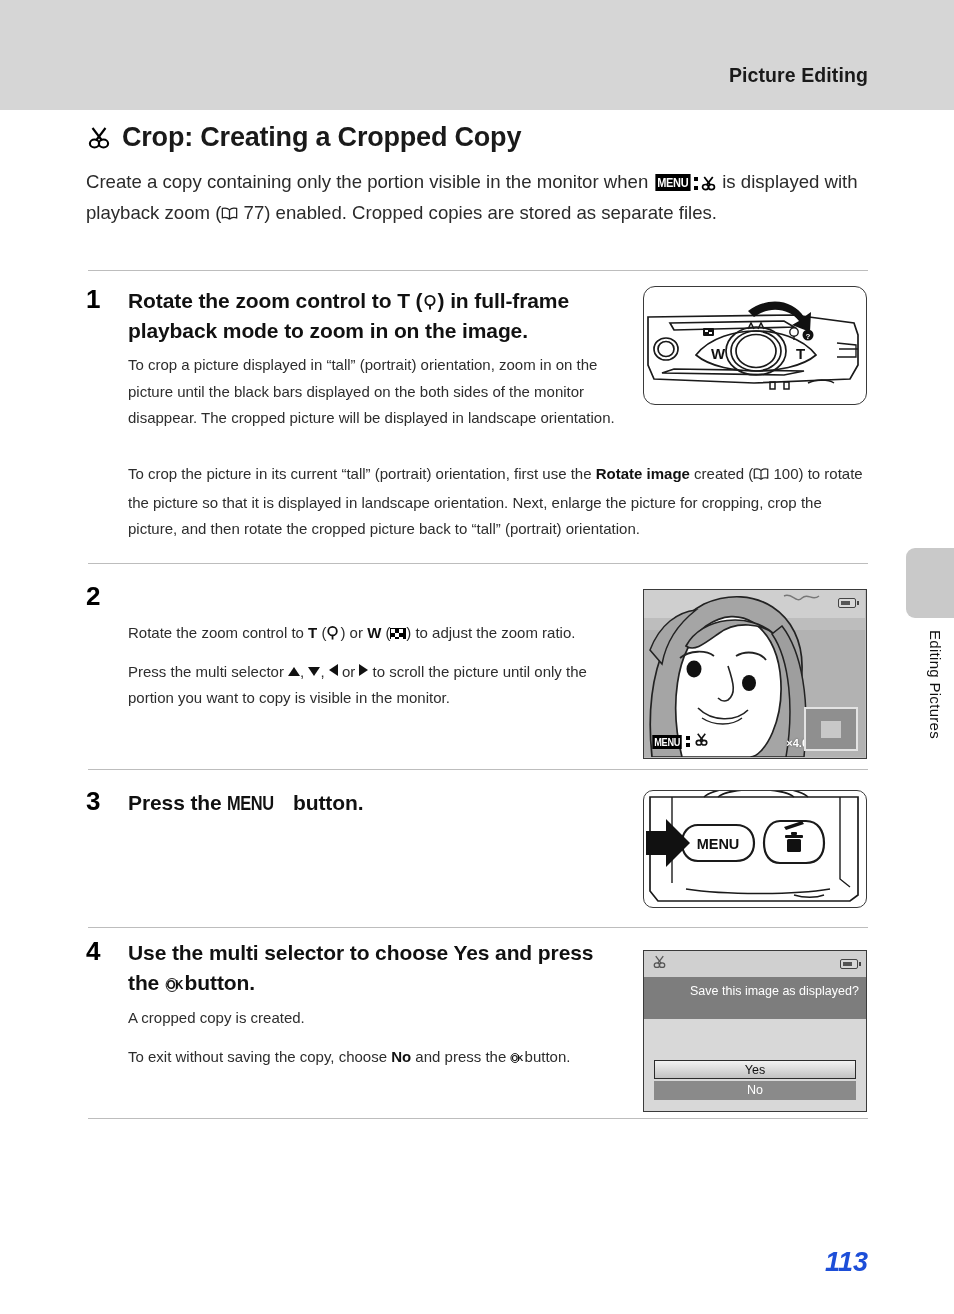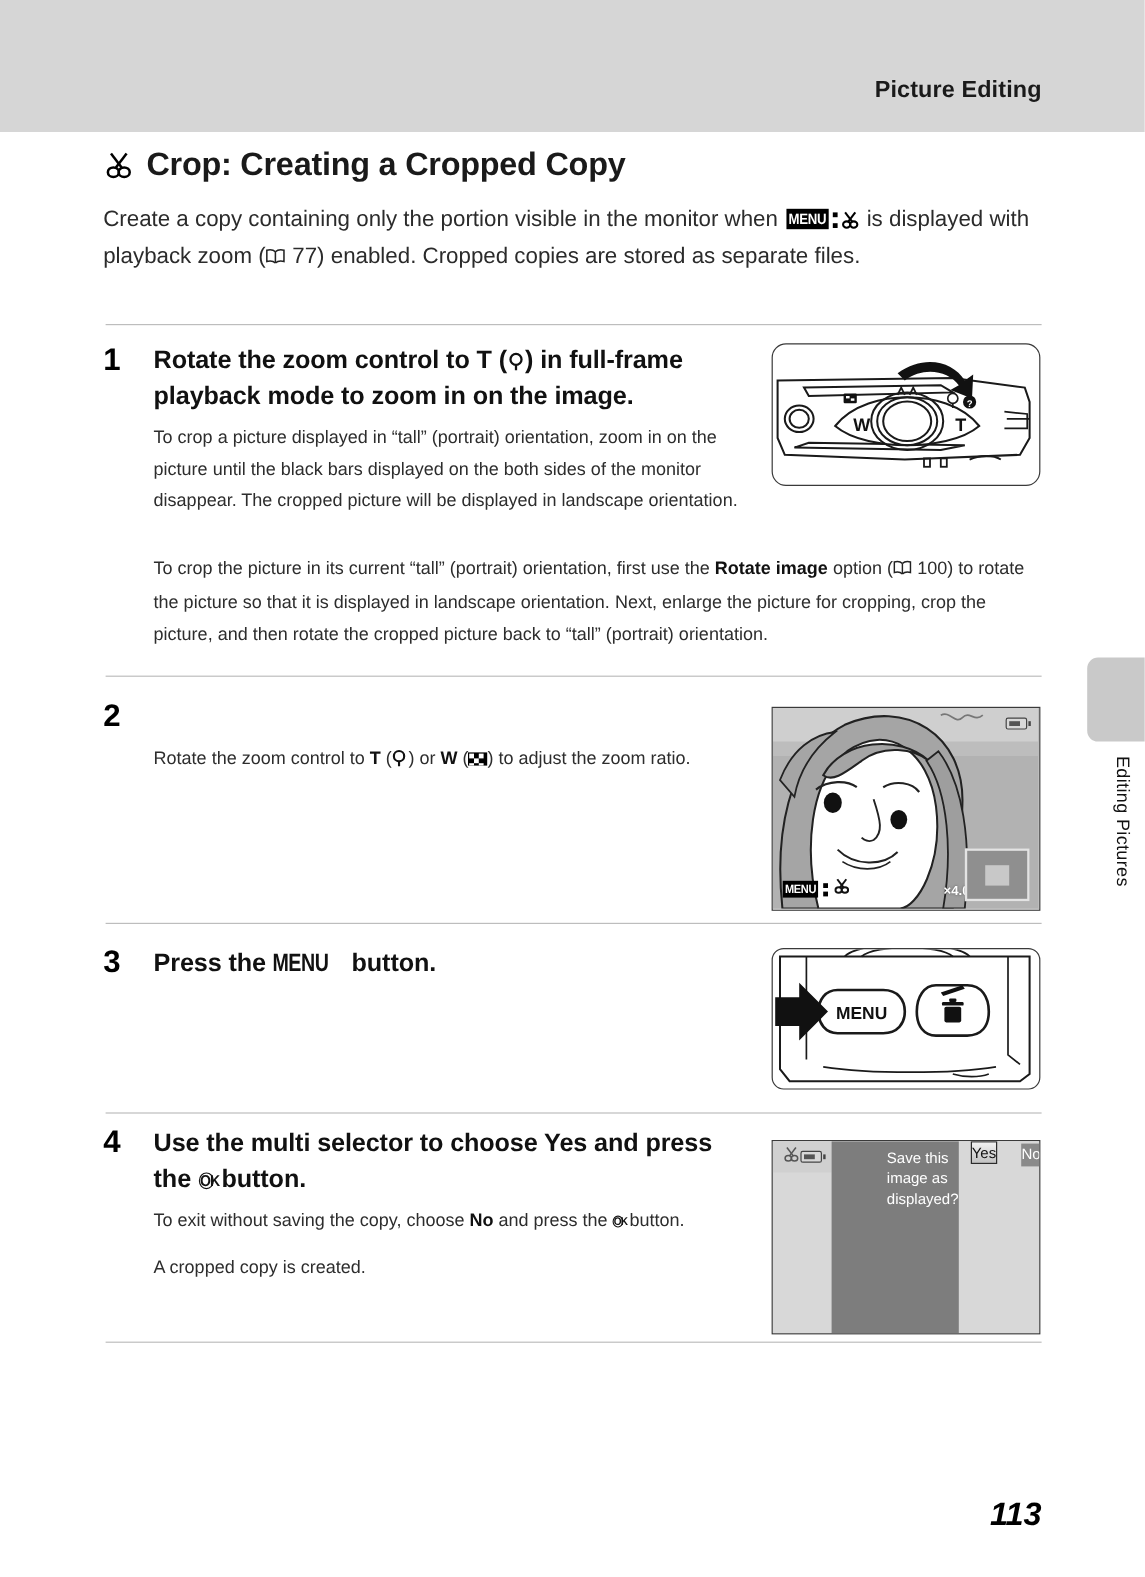--- a/index.html
+++ b/index.html
@@ -126,25 +126,25 @@
   }
   .side-tab-label {
     position: absolute; right: 10px; top: 630px;
     writing-mode: vertical-rl; text-orientation: mixed;
     font-size: 15px; color: #111; letter-spacing: 0.3px;
   }
 
   
   .page-num {
     position: absolute; right: 86px; bottom: 36px;
-    font-size: 27px; font-weight: bold; font-style: italic; color: #000000;
-  }
-
-  
-  .lcd { position: absolute; inset: 0; background: #d8d8d8; display: flex; flex-direction: row; }
+    font-size: 27px; font-weight: bold; font-style: italic; color: #1d4ed8;
+  }
+
+  
+  .lcd { position: absolute; inset: 0; background: #d8d8d8; display: flex; flex-direction: column; }
   .lcd-topbar {
     height: 26px; background: #d0d0d0; display: flex; align-items: center;
     justify-content: space-between; padding: 0 8px;
   }
   .lcd-msg {
     background: #7d7d7d; color: #fff; font-size: 12.5px; line-height: 17px;
     padding: 6px 0 8px 46px; min-height: 42px;
   }
   .lcd-spacer { flex: 1; background: #d8d8d8; }
   .lcd-btn {
@@ -236,21 +236,21 @@
           <g stroke="#111" stroke-width="1.9" fill="none">
             <circle cx="7" cy="6.5" r="4.6"></circle>
             <path d="M7 11.1 L7 15.5"></path>
           </g>
         </svg></span><span>) in full-frame playback mode to zoom in on the image.</span>
   </div>
   <div class="step-body" style="left:128px; top:352px; width:492px;">
     <p>To crop a picture displayed in “tall” (portrait) orientation, zoom in on the picture until the black bars displayed on the both sides of the monitor disappear. The cropped picture will be displayed in landscape orientation.</p>
   </div>
   <div class="step-body" style="left:128px; top:461px; width:742px;">
-    <p><span>To crop the picture in its current “tall” (portrait) orientation, first use the </span><b>Rotate image</b><span> option (</span><span class="book-icon"><svg width="16" height="14" viewBox="0 0 20 17">
+    <p><span>To crop the picture in its current “tall” (portrait) orientation, first use the </span><b>Rotate image</b><span> created (</span><span class="book-icon"><svg width="16" height="14" viewBox="0 0 20 17">
             <g stroke="#222" stroke-width="1.5" fill="none">
               <path d="M10 4.2 C8 2.2 4 2 1.6 2.6 L1.6 13.6 C4 13 8 13.2 10 15.2"></path>
               <path d="M10 4.2 C12 2.2 16 2 18.4 2.6 L18.4 13.6 C16 13 12 13.2 10 15.2"></path>
               <path d="M10 4.2 L10 15.2"></path>
             </g>
           </svg></span> <span>100</span><span>) to rotate the picture so that it is displayed in landscape orientation. Next, enlarge the picture for cropping, crop the picture, and then rotate the cropped picture back to “tall” (portrait) orientation.</span></p>
   </div>
 
   <div class="figure" style="left:643px; top:286px; width:224px; height:119px; border-radius:12px;">
     <svg width="221" height="116" viewBox="0 0 221 116">
@@ -291,20 +291,21 @@
   </div>
 
   <div class="step-num" style="left:86px; top:581px;">2</div>
   <div class="step-body" style="left:128px; top:620px; width:492px;">
     <p><span>Rotate the zoom control to </span><b>T</b><span> (</span><span><svg width="14" height="16" viewBox="0 0 15 17" style="vertical-align:-3px">
             <g stroke="#111" stroke-width="1.9" fill="none">
               <circle cx="7" cy="6.5" r="4.6"></circle>
               <path d="M7 11.1 L7 15.5"></path>
             </g>
           </svg></span><span>) or </span><b>W</b><span> (</span><span class="wide-icon"><i style="left:1px;top:1px;width:4px;height:4px"></i><i style="left:9px;top:1px;width:4px;height:4px"></i><i style="left:5px;top:5px;width:4px;height:4px"></i><i style="left:1px;top:9px;width:4px;height:4px"></i><i style="left:9px;top:9px;width:4px;height:4px"></i></span><span>) to adjust the zoom ratio.</span></p>
+    <p><span>Press the multi selector </span><span class="tri tri-up"></span><span>, </span><span class="tri tri-down"></span><span>, </span><span class="tri tri-left"></span><span> or </span><span class="tri tri-right"></span><span> to scroll the picture until only the portion you want to copy is visible in the monitor.</span></p>
   </div>
 
   <div class="figure" style="left:643px; top:589px; width:224px; height:170px;">
     <div class="mon">
       <svg width="221" height="167" viewBox="0 0 221 167" style="position:absolute;inset:0">
         <rect x="0" y="0" width="221" height="167" fill="#c6c6c6"></rect>
         <rect x="0" y="0" width="221" height="28" fill="#cfcfcf"></rect>
         <rect x="0" y="28" width="221" height="12" fill="#bdbdbd"></rect>
         <rect x="0" y="40" width="221" height="127" fill="#b2b2b2"></rect>
         <path d="M140 6 C148 2 152 14 158 8 C164 2 168 12 175 6" fill="none" stroke="#777" stroke-width="1.4"></path>
@@ -386,22 +387,22 @@
         <path d="M2 40 L22 40 L22 28 L46 52 L22 76 L22 64 L2 64 Z"></path>
       </g>
     </svg>
   </div>
 
   <div class="step-num" style="left:86px; top:936px;">4</div>
   <div class="step-title" style="left:128px; top:938px; width:492px;">
     <span>Use the multi selector to choose </span><b>Yes</b><span> and press the </span><span class="ok-icon">OK</span><span> button.</span>
   </div>
   <div class="step-body" style="left:128px; top:1005px; width:492px;">
+    <p>A cropped copy is created.</p>
     <p><span>To exit without saving the copy, choose </span><b>No</b><span> and press the </span><span class="ok-icon">OK</span><span> button.</span></p>
-    <p>A cropped copy is created.</p>
   </div>
 
   <div class="figure" style="left:643px; top:950px; width:224px; height:162px;">
     <div class="lcd">
       <div class="lcd-topbar">
         <span>
           <svg width="15" height="16" viewBox="0 0 26 26">
               <g stroke="#555" stroke-width="2.2" fill="none">
                 <ellipse cx="8.5" cy="18.5" rx="4.6" ry="4"></ellipse>
                 <ellipse cx="17.5" cy="18.5" rx="4.6" ry="4"></ellipse>

